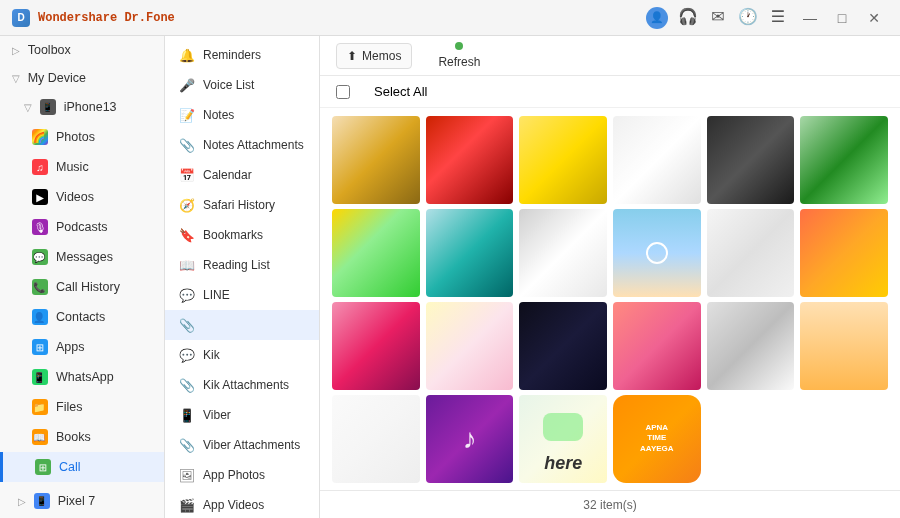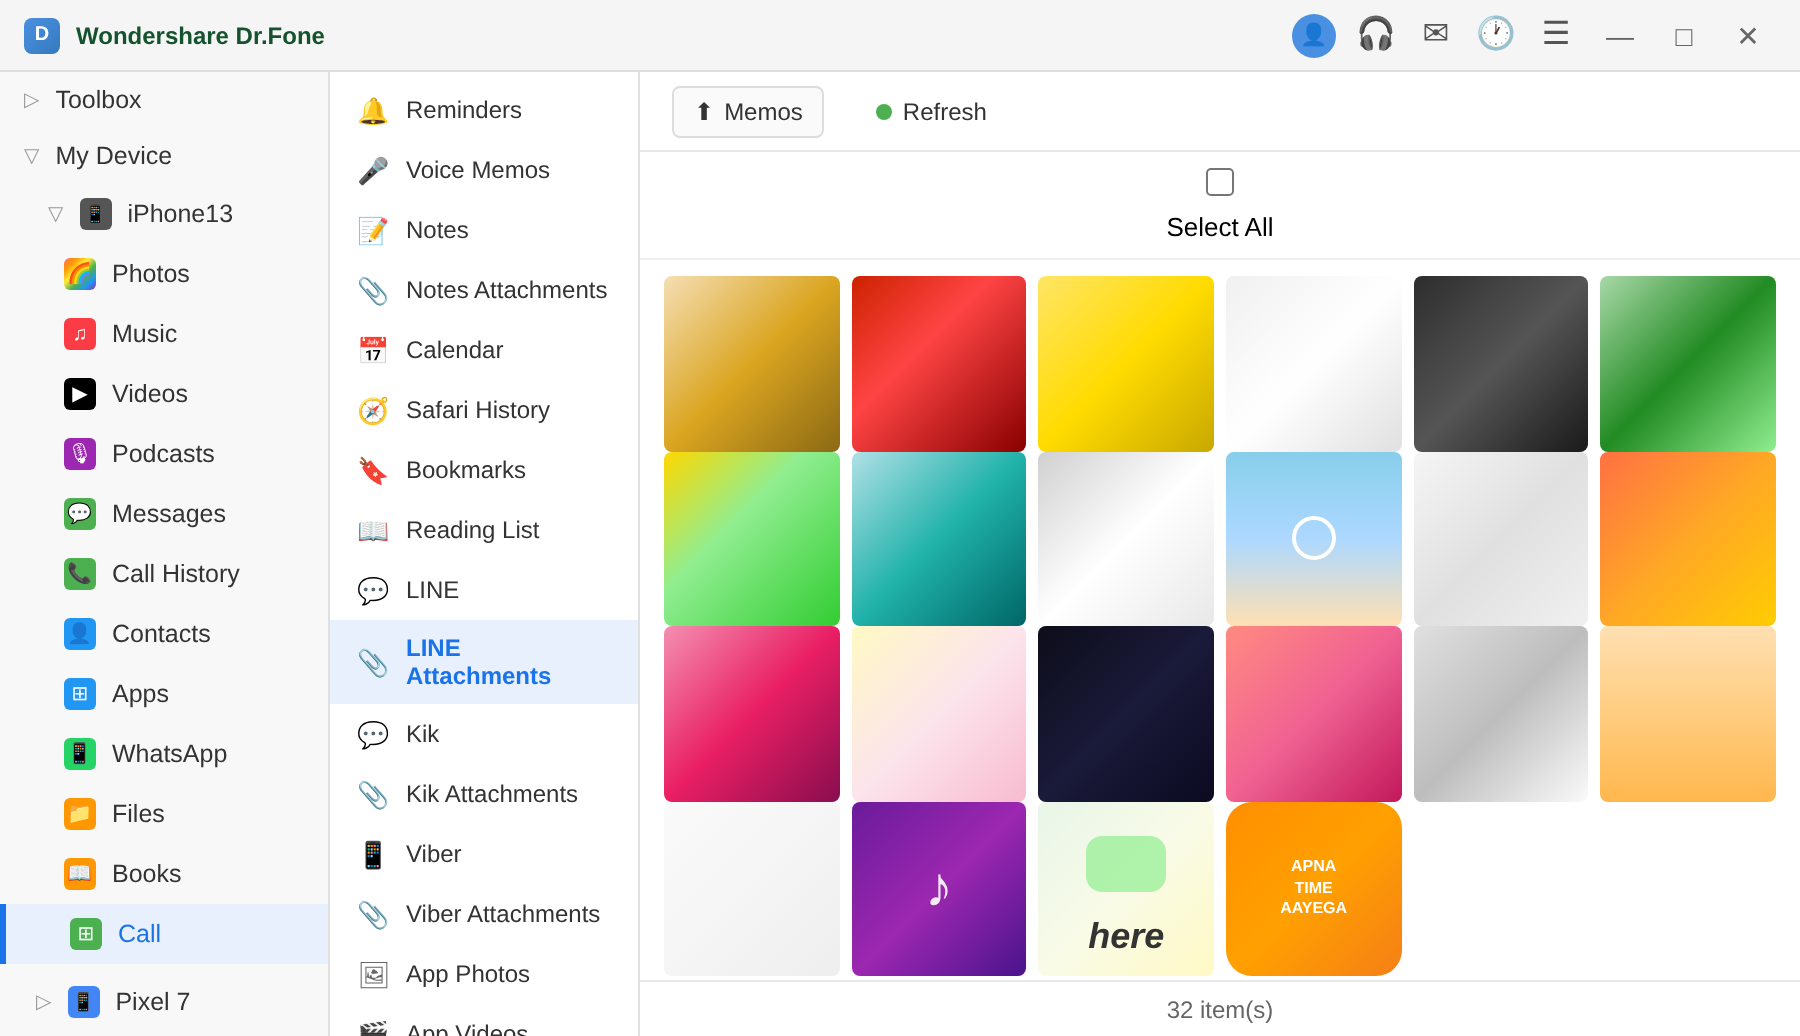--- a/index.html
+++ b/index.html
@@ -1,21 +1,21 @@
 <!DOCTYPE html>
 <html><head>
   <meta charset="utf-8">
   <style>
     * { box-sizing: border-box; margin: 0; padding: 0; }
     body { font-family: -apple-system, BlinkMacSystemFont, 'Segoe UI', sans-serif; font-size: 13px; background: #f0f0f0; width: 900px; height: 518px; overflow: hidden; display: flex; flex-direction: column; }
 
     
     .title-bar { height: 36px; background: #f5f5f5; border-bottom: 1px solid #ddd; display: flex; align-items: center; padding: 0 12px; gap: 8px; flex-shrink: 0; }
     .title-bar-logo { width: 18px; height: 18px; background: linear-gradient(135deg, #4a90e2, #357abd); border-radius: 4px; display: flex; align-items: center; justify-content: center; color: white; font-size: 10px; font-weight: bold; }
-    .title-bar-title { font-size: 12px; font-weight: 600; color: #14532d; flex: 1; }
+    .title-bar-title { font-size: 12px; font-weight: 600; color: #c2410c; flex: 1; font-family: Liberation Mono, monospace; }
     .title-bar-controls { display: flex; gap: 4px; align-items: center; }
     .title-bar-btn { width: 28px; height: 22px; border: none; background: transparent; cursor: pointer; display: flex; align-items: center; justify-content: center; color: #666; font-size: 14px; border-radius: 3px; }
     .tb-icon { width: 22px; height: 22px; border-radius: 50%; background: #4a90e2; display: flex; align-items: center; justify-content: center; color: white; font-size: 11px; }
 
     
     .main-layout { display: flex; flex: 1; overflow: hidden; }
 
     
     .left-sidebar { width: 165px; background: #f8f8f8; border-right: 1px solid #e0e0e0; display: flex; flex-direction: column; overflow-y: auto; flex-shrink: 0; }
     .sidebar-item { display: flex; align-items: center; gap: 8px; padding: 7px 12px; cursor: pointer; color: #333; font-size: 12.5px; }
@@ -45,21 +45,21 @@
     .mid-item { display: flex; align-items: center; gap: 8px; padding: 7px 14px; cursor: pointer; color: #333; font-size: 12px; }
     .mid-item.active { background: #e8f0fe; color: #1a73e8; font-weight: 600; }
     .mid-icon { width: 16px; height: 16px; display: flex; align-items: center; justify-content: center; font-size: 13px; flex-shrink: 0; color: #666; }
 
     
     .right-content { flex: 1; background: #fff; display: flex; flex-direction: column; overflow: hidden; }
     .toolbar { height: 40px; border-bottom: 1px solid #e8e8e8; display: flex; align-items: center; padding: 0 16px; gap: 16px; flex-shrink: 0; }
     .toolbar-btn { display: flex; align-items: center; gap: 5px; padding: 5px 10px; border: 1px solid #ddd; border-radius: 4px; cursor: pointer; font-size: 12px; color: #333; background: #fafafa; }
     .toolbar-btn .dot { width: 8px; height: 8px; border-radius: 50%; }
     .toolbar-btn .dot.green { background: #4caf50; }
-    .select-all-bar { padding: 8px 16px; display: flex; align-items: center; gap: 8px; border-bottom: 1px solid #f0f0f0; flex-shrink: 0; flex-direction: column; }
+    .select-all-bar { padding: 8px 16px; display: flex; align-items: center; gap: 24px; border-bottom: 1px solid #f0f0f0; flex-shrink: 0; }
     .select-all-bar input[type="checkbox"] { width: 14px; height: 14px; cursor: pointer; }
 
     
     .image-grid { flex: 1; overflow-y: auto; padding: 8px 12px; display: grid; grid-template-columns: repeat(6, 1fr); gap: 6px; align-content: start; }
     .img-cell { aspect-ratio: 1; border-radius: 4px; overflow: hidden; position: relative; cursor: pointer; background: #f0f0f0; }
 
     
     .status-bar { height: 28px; border-top: 1px solid #e8e8e8; display: flex; align-items: center; justify-content: center; font-size: 12px; color: #666; flex-shrink: 0; }
 
     .tb-icons { display: flex; gap: 10px; margin-left: auto; }
@@ -164,21 +164,21 @@
   </div>
 
   <div class="mid-panel">
     <div id="mid-items-container">
         <div class="mid-item">
     <span class="mid-icon">🔔</span>
     <span>Reminders</span>
   </div>
         <div class="mid-item">
     <span class="mid-icon">🎤</span>
-    <span>Voice Memos</span>
+    <span>Voice List</span>
   </div>
         <div class="mid-item">
     <span class="mid-icon">📝</span>
     <span>Notes</span>
   </div>
         <div class="mid-item">
     <span class="mid-icon">📎</span>
     <span>Notes Attachments</span>
   </div>
         <div class="mid-item">
@@ -196,21 +196,20 @@
         <div class="mid-item">
     <span class="mid-icon">📖</span>
     <span>Reading List</span>
   </div>
         <div class="mid-item">
     <span class="mid-icon">💬</span>
     <span>LINE</span>
   </div>
         <div class="mid-item active">
     <span class="mid-icon">📎</span>
-    <span>LINE Attachments</span>
   </div>
         <div class="mid-item">
     <span class="mid-icon">💬</span>
     <span>Kik</span>
   </div>
         <div class="mid-item">
     <span class="mid-icon">📎</span>
     <span>Kik Attachments</span>
   </div>
         <div class="mid-item">
@@ -232,21 +231,21 @@
       </div>
   </div>
 
   <div class="right-content">
 
     <div class="toolbar">
       <button class="toolbar-btn">
         <span>⬆</span>
         <span>Memos</span>
       </button>
-      <button class="toolbar-btn" style="border:none;background:transparent;">
+      <button class="toolbar-btn" style="border:none;background:transparent;flex-direction:column;">
         <span class="dot green"></span>
         <span>Refresh</span>
       </button>
     </div>
 
     <div class="select-all-bar">
       <input type="checkbox" style="">
       <span>Select All</span>
     </div>
 

